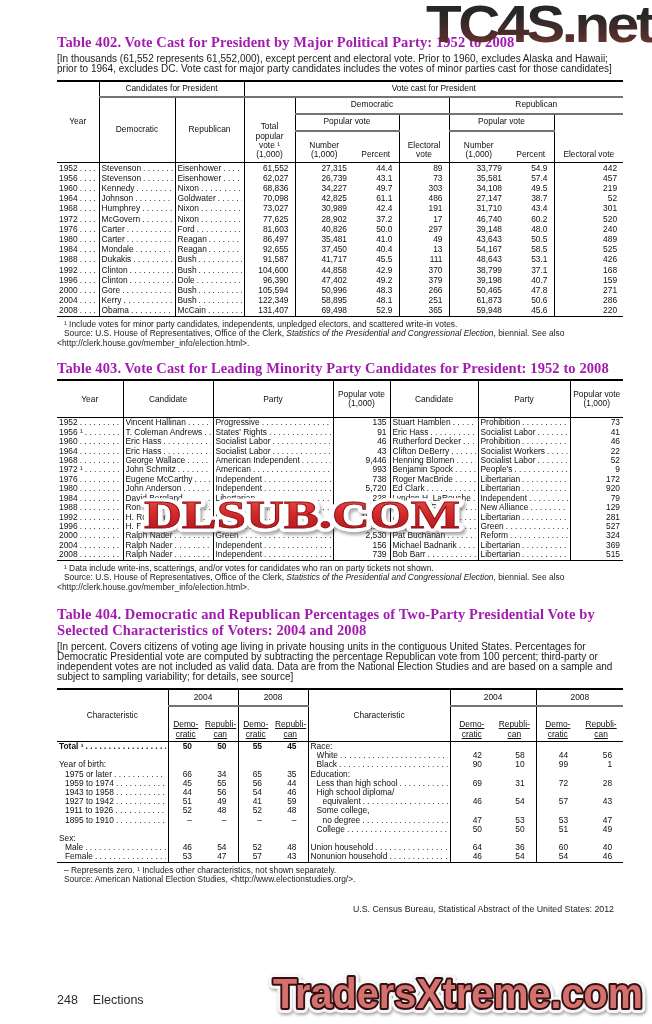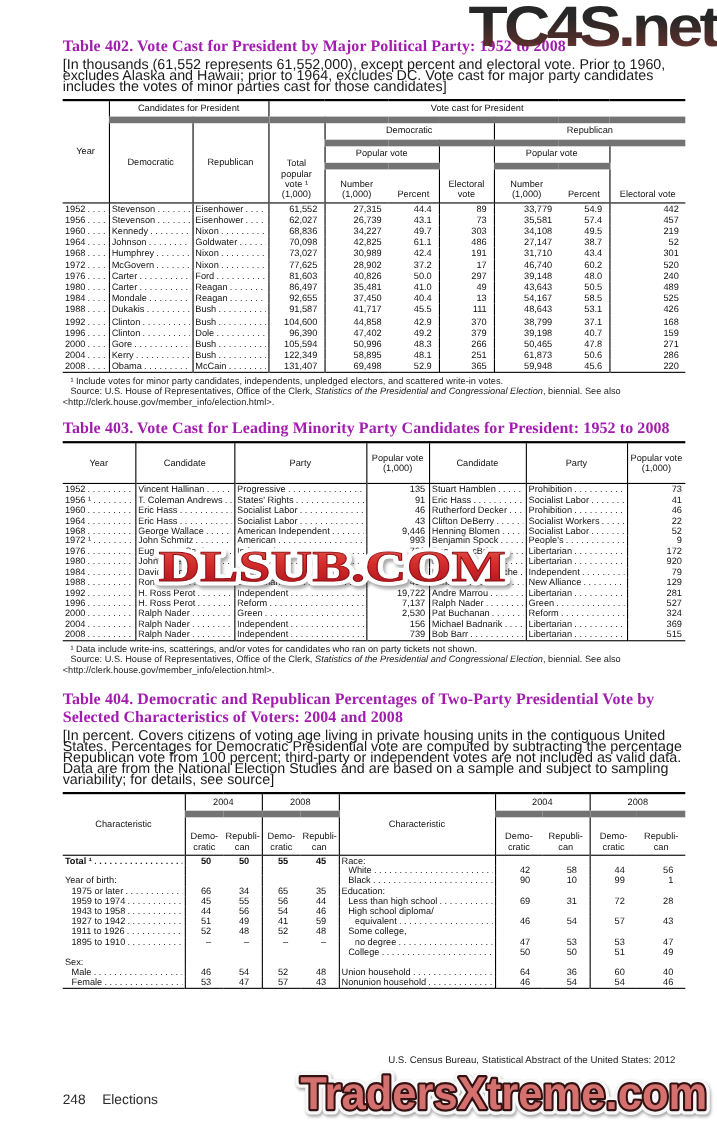--- a/index.html
+++ b/index.html
@@ -2,37 +2,37 @@
 <html><head>
 <meta charset="utf-8">
 <style>
   html,body{margin:0;padding:0;background:#9a9a9a;}
   .page{position:relative;width:652px;height:1024px;background:#ffffff;overflow:hidden;
         font-family:"Liberation Sans",sans-serif;color:#151515;margin:0 auto;}
   .content{position:absolute;left:57px;top:34px;width:566px;}
 
   .tbl-title{font-family:"Liberation Serif",serif;font-weight:bold;font-size:14.5px;
              line-height:16.5px;margin:0 0 3px;color:#a21caf;max-width:552px;letter-spacing:.1px;}
-  .headnote{font-size:13px;line-height:10px;margin:0 0 6px;color:#1a1a1a;}
+  .headnote{font-size:10px;line-height:10px;margin:0 0 6px;color:#1a1a1a;}
 
   table{border-collapse:collapse;width:566px;table-layout:fixed;font-size:8.4px;color:#101010;
         border-top:2px solid #000;border-bottom:1px solid #000;}
   thead{border-bottom:1px solid #000;}
   th{font-weight:normal;padding:1px 2px;text-align:center;vertical-align:middle;line-height:9.3px;}
   td{padding:0 2px;white-space:nowrap;overflow:hidden;vertical-align:middle;}
   .bl{border-left:1px solid #000;}
-  .grp{border-bottom:6px solid #737373;vertical-align:middle;}
+  .grp{border-bottom:2px solid #737373;vertical-align:middle;}
   .vbot{vertical-align:bottom;padding-bottom:2px;}
 
   .t402 tbody td{height:10.2px;line-height:10.2px;}
   .t402 tr.h1 th{height:12px;} .t402 tr.h2 th{height:13px;}
   .t402 tr.h3 th{height:13px;margin-top:48px;} .t402 tr.h4 th{height:27px;}
   .t403 thead th{height:34px;}
   .t403 tbody td{height:9.4px;line-height:9.4px;}
-  .t404 tr.h1 th{height:13px;} .t404 tr.h2 th{height:31px;}
+  .t404 tr.h1 th{height:13px;} .t404 tr.h2 th{height:31px;text-decoration:underline;}
   .t404 tbody td{height:9.2px;line-height:9.2px;}
 
   .num{text-align:right;padding-right:6px;}
   .num3{text-align:right;padding-right:3px;}
   .num404{text-align:right;padding-right:11px;}
   .b{font-weight:bold;}
   .ind0{padding-left:2px;} .ind1{padding-left:8px;} .ind2{padding-left:14px;}
 
   .lcw{display:flex;align-items:baseline;overflow:hidden;}
   .lbl{white-space:pre;}
@@ -40,21 +40,21 @@
   .dots::after{content:". . . . . . . . . . . . . . . . . . . . . . . . . . . . . . . . . . . . . . . .";}
 
   .notes{margin-top:3px;}
   .note{font-size:8.4px;line-height:9.8px;margin:0;text-indent:7px;color:#1a1a1a;}
   .note .it{font-style:italic;}
 
   .sec403{margin-top:11px;} .sec404{margin-top:13px;}
 
   .page-footer-left{position:absolute;left:57px;top:949px;font-size:12.5px;color:#2b2b2b;margin-top:44px;}
   .page-num{margin-right:15px;}
-  .imprint{position:absolute;right:38px;top:958px;font-size:8.8px;color:#222;padding-left:20px;}
+  .imprint{position:absolute;right:38px;top:904px;font-size:8.8px;color:#222;padding-left:20px;}
 
   .wm{position:absolute;pointer-events:none;}
   .wm-top{left:424px;top:-6px;opacity:.95;filter:blur(.3px);}
   .wm-mid{left:136px;top:487px;filter:drop-shadow(2px 3px 1.5px rgba(70,70,70,.45));}
   .wm-bot{left:264px;top:964px;filter:drop-shadow(1px 2px 1.5px rgba(0,0,0,.35));}
 </style>
 </head>
 <body>
 
 <div class="page">
@@ -1362,20 +1362,24 @@
                 </div>
               </td>
               <td class="bl num404">46</td>
               <td class="num404">54</td>
               <td class="bl num404">54</td>
               <td class="num404">46</td>
             </tr>
           </tbody>
       </table>
 
+      <div class="notes">
+        <p class="note">– Represents zero. ¹ Includes other characteristics, not shown separately.</p>
+        <p class="note">Source: American National Election Studies, &lt;http://www.electionstudies.org/&gt;.</p>
+      </div>
     </section>
 
   </div>
 
   <div class="page-footer-left">
     <span class="page-num">248</span><span>Elections</span>
   </div>
   <div class="imprint">U.S. Census Bureau, Statistical Abstract of the United States: 2012</div>
 
   <svg class="wm wm-top" width="232" height="62" viewBox="0 0 232 62">

